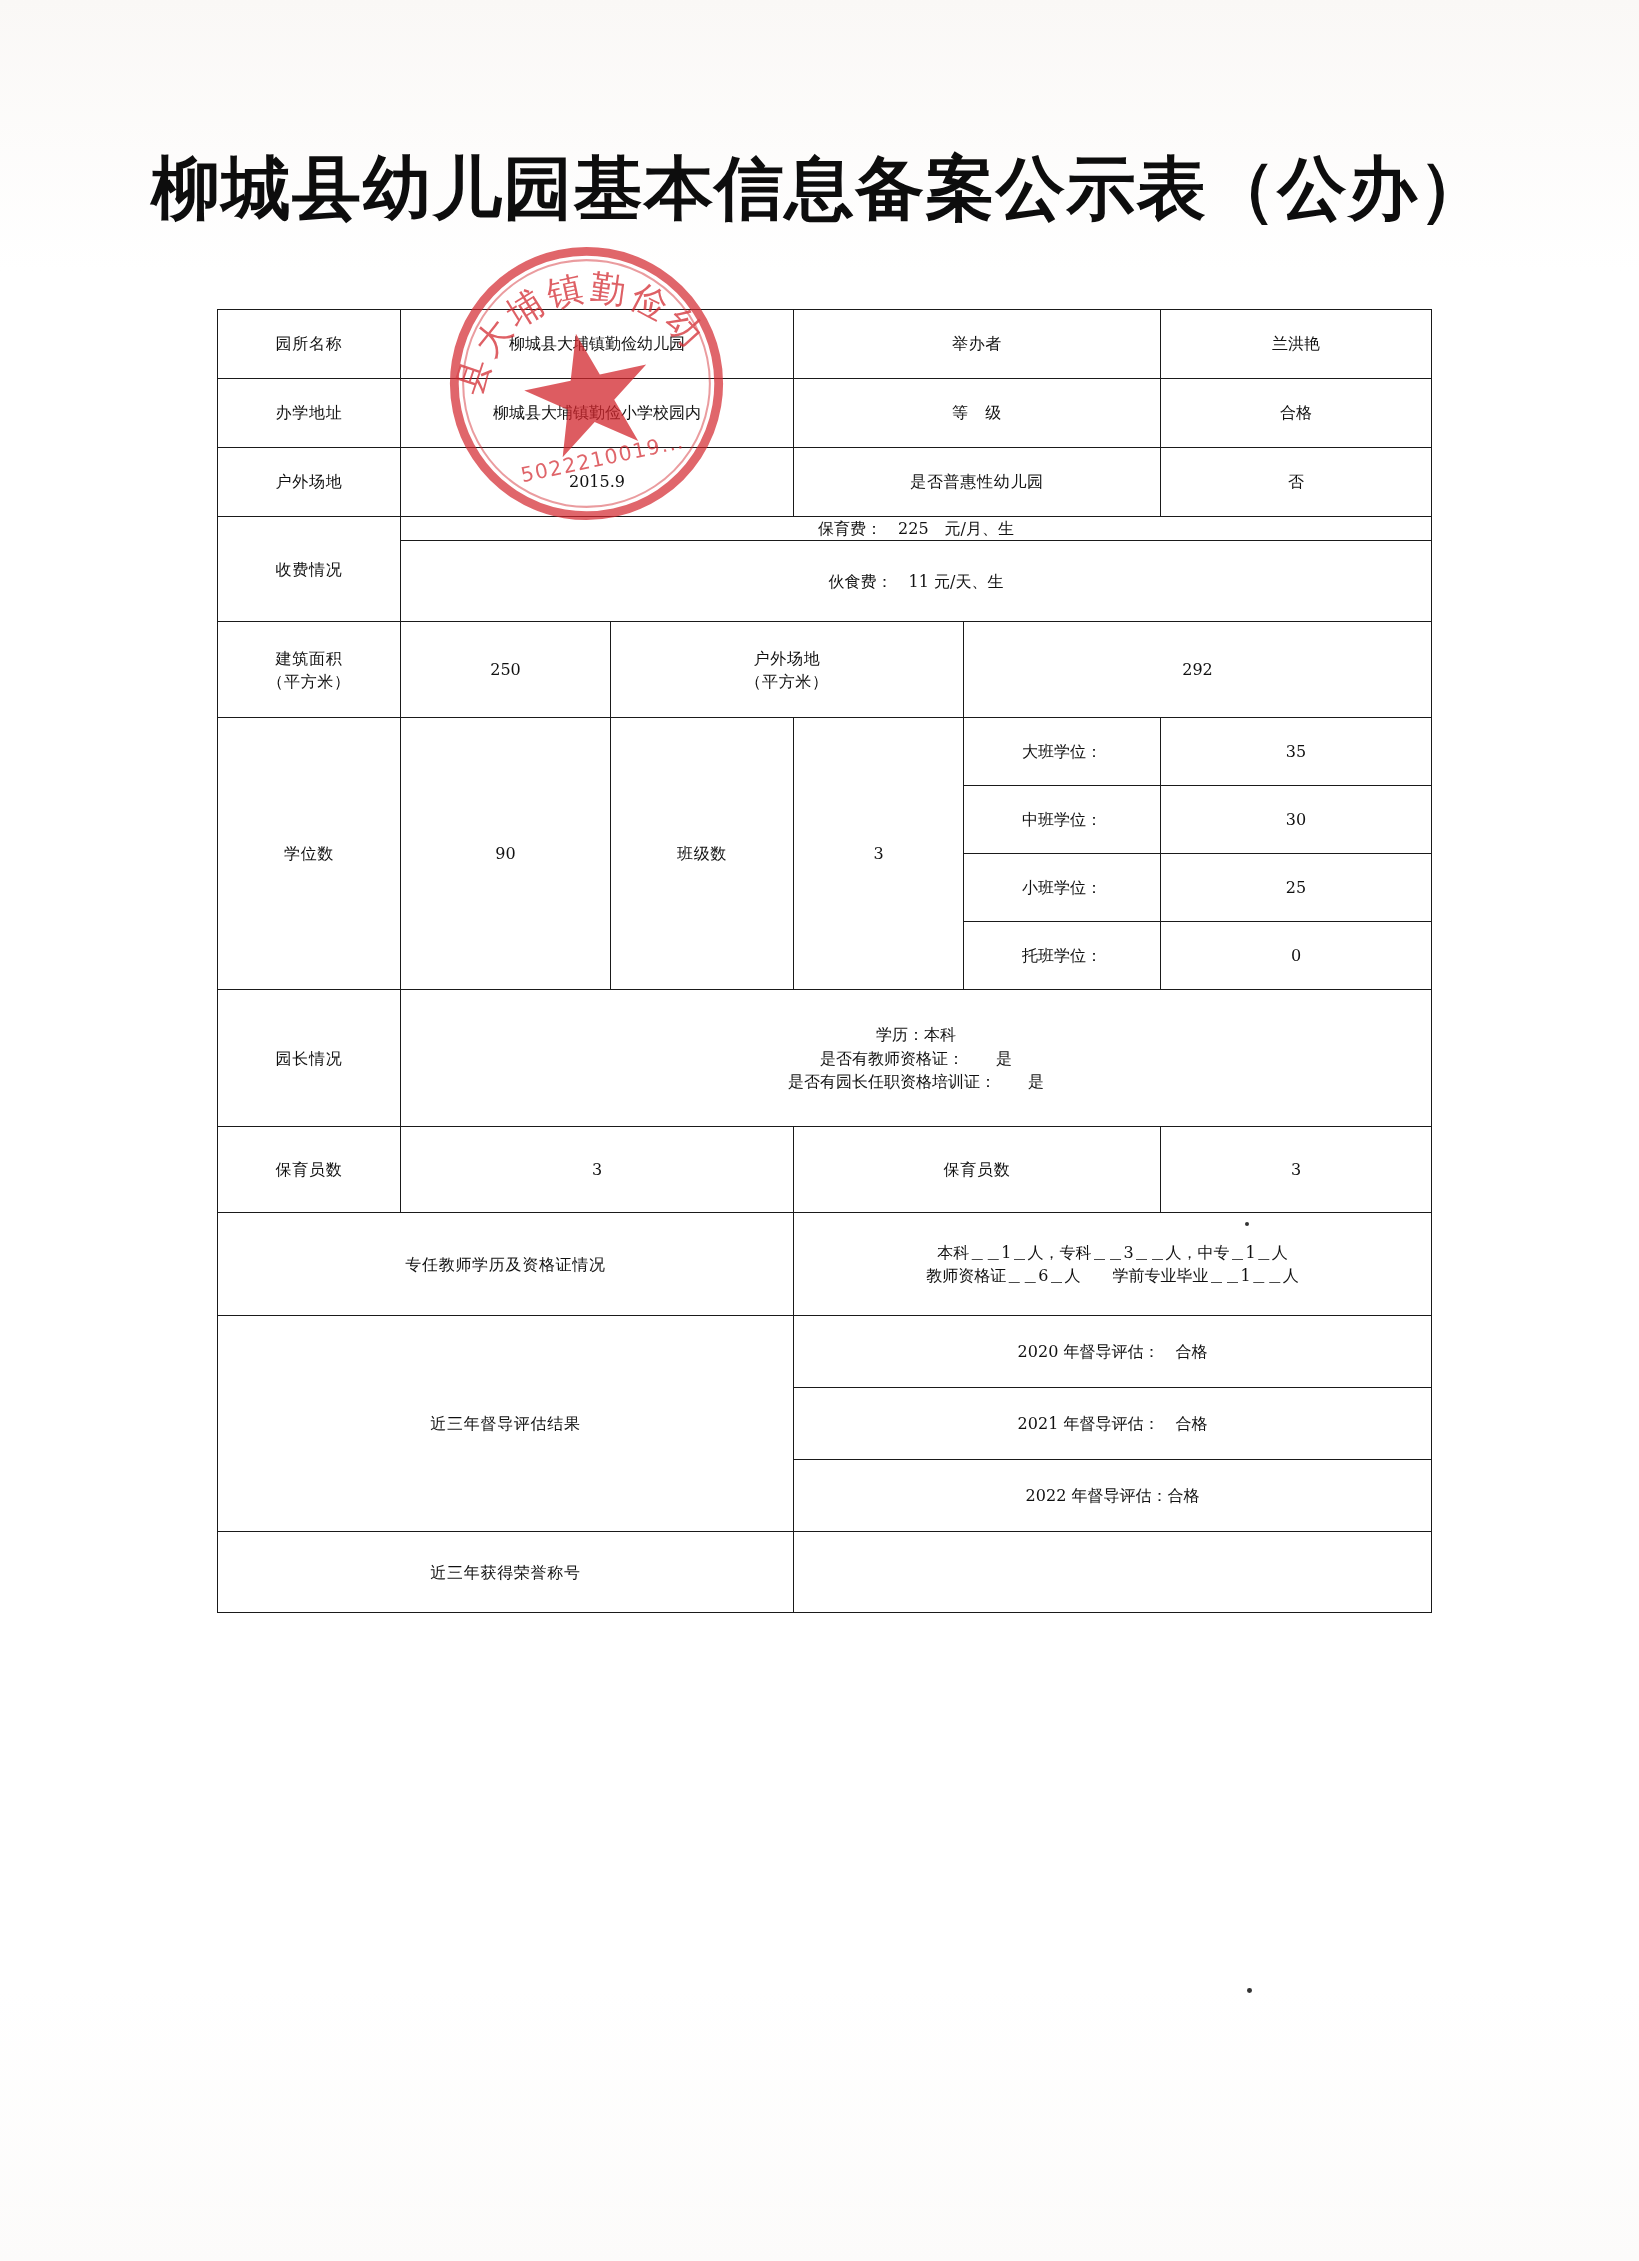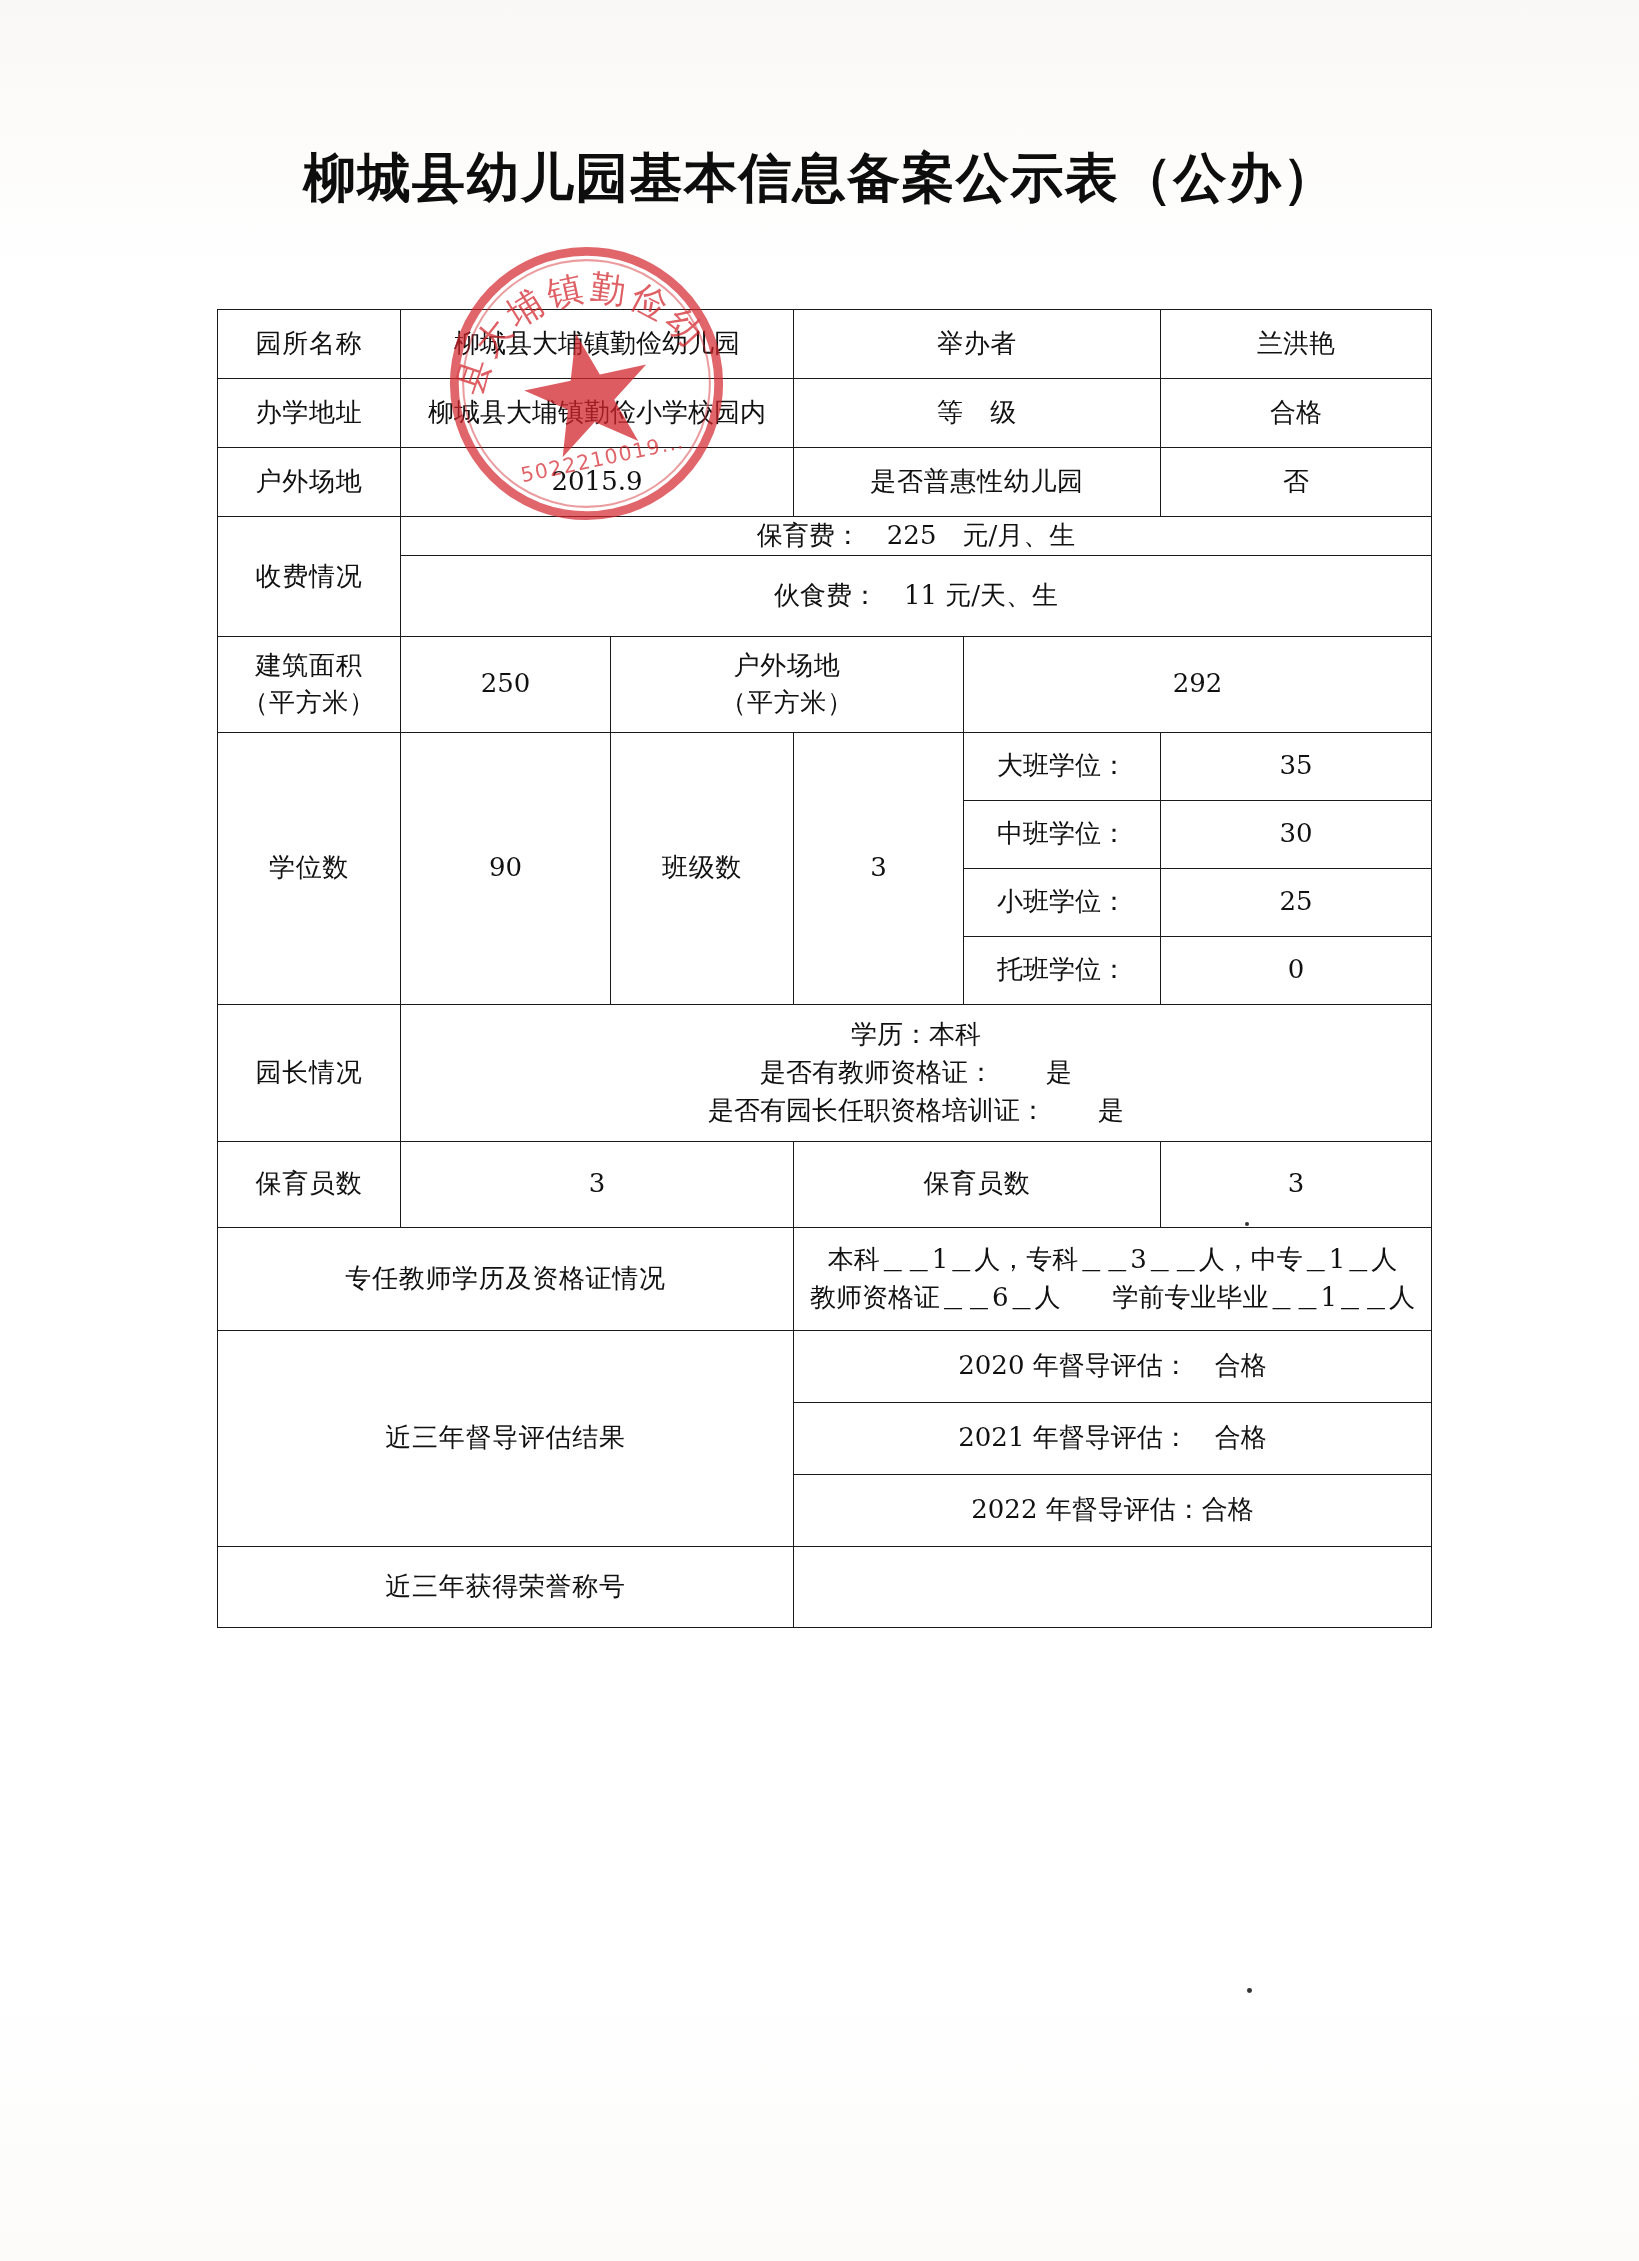--- a/index.html
+++ b/index.html
@@ -27,37 +27,37 @@
     inset: 0;
     background: linear-gradient(180deg, rgba(250,248,246,1) 0%, rgba(255,255,255,1) 12%, rgba(255,255,255,1) 88%, rgba(252,251,250,1) 100%);
     pointer-events: none;
   }
   .page-title {
     position: absolute;
     top: 143px;
     left: 0;
     width: 100%;
     text-align: center;
-    font-size: 53px;
+    font-size: 69px;
     font-weight: bold;
     letter-spacing: 1.4px;
     font-family: "DejaVu Serif", "Liberation Serif", serif;
     color: #0d0d0d;
   }
   table.form {
     position: absolute;
     top: 309px;
     left: 217px;
     width: 1215px;
     border-collapse: collapse;
     table-layout: fixed;
   }
   table.form td {
     border: 1.4px solid #1a1a1a;
-    font-size: 26px;
+    font-size: 16px;
     padding: 0 11px;
     text-align: center;
     vertical-align: middle;
     line-height: 1.45;
     font-family: "DejaVu Serif", "Liberation Serif", serif;
   }
   td.label {
     font-weight: normal;
     letter-spacing: 0.7px;
   }

